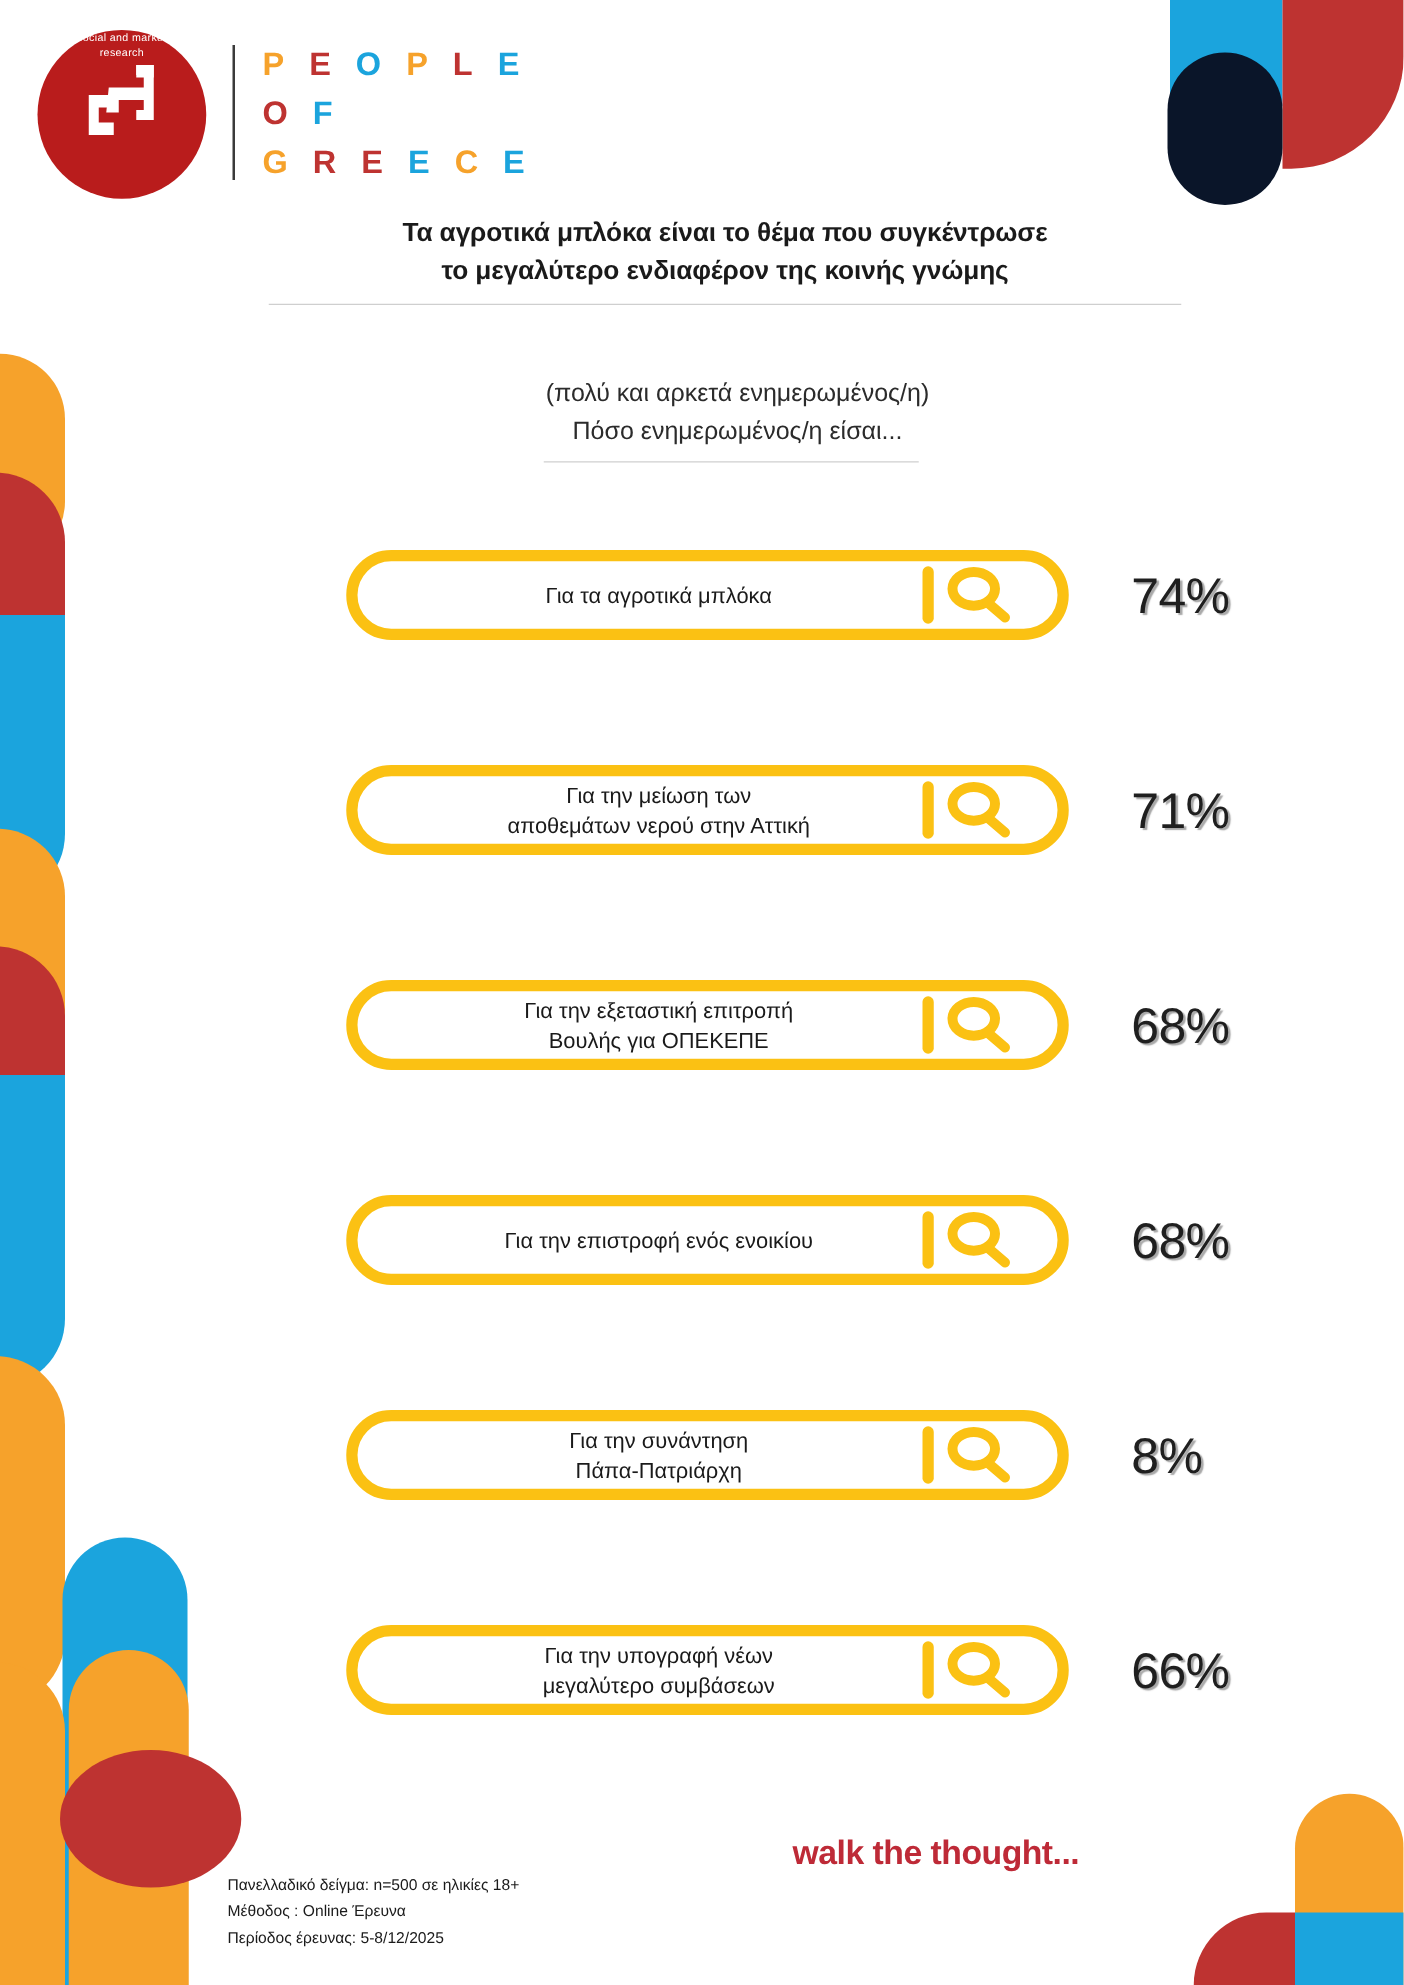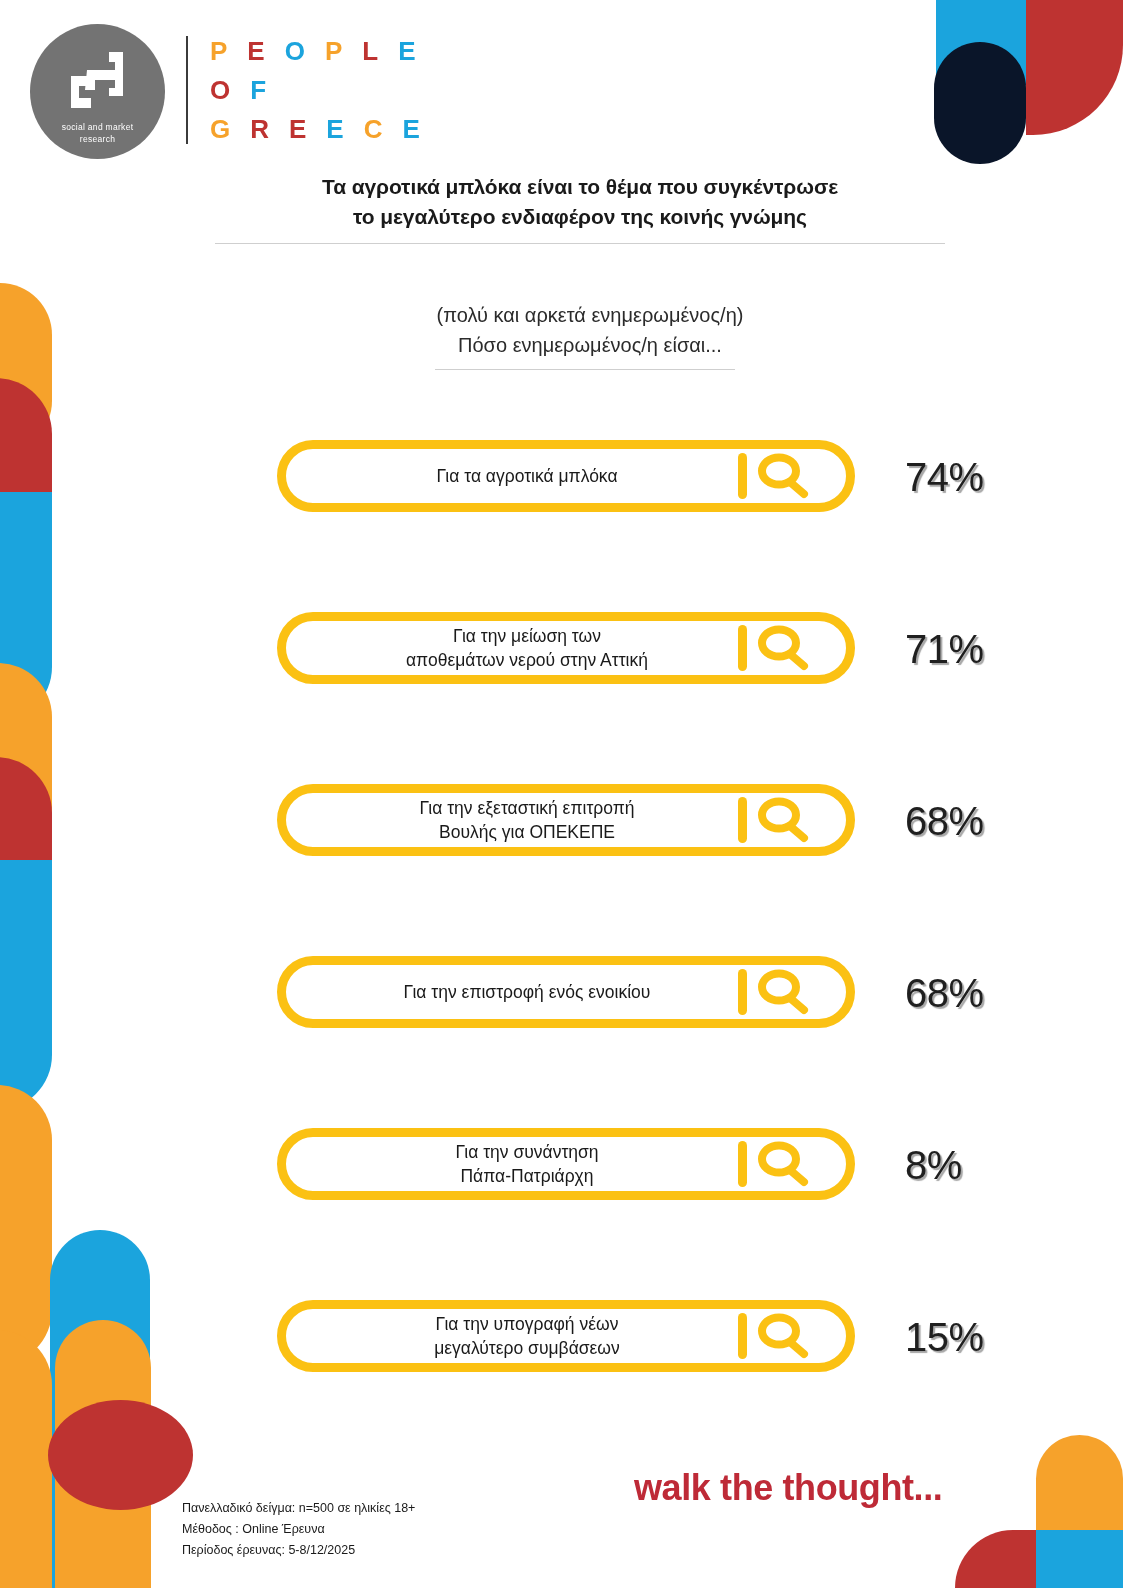--- a/index.html
+++ b/index.html
@@ -59,23 +59,23 @@
   .br-redc   { left: 955px; top: 1530px; width: 81px; height: 58px;
                background: #BE3331; border-radius: 60px 0 0 0; }
   .br-bluec  { left: 1036px; top: 1530px; width: 87px; height: 58px;
                background: #1BA4DD; border-radius: 0 0 0 0; }
 
   
   .header { position: absolute; left: 0; top: 0; width: 100%; height: 170px; }
   .logo-circle {
     position: absolute; left: 30px; top: 24px;
     width: 135px; height: 135px; border-radius: 50%;
-    background: #737373;
+    background: #b91c1c;
     display: flex; flex-direction: column;
-    align-items: center; justify-content: flex-end;
+    align-items: center; justify-content: flex-start;
     padding-bottom: 14px;
   }
   .logo-mark { position: absolute; left: 27px; top: 26px; width: 82px; height: 62px; }
   .logo-sub {
     color: #ffffff; font-size: 8.5px; line-height: 12px;
     text-align: center; letter-spacing: .3px; font-family: "Liberation Sans", sans-serif;
   }
   .logo-divider {
     position: absolute; left: 186px; top: 36px;
     width: 1.5px; height: 108px; background: #3b3b3b;
@@ -146,21 +146,21 @@
   }
 
   
   .footer-notes {
     position: absolute; left: 182px; top: 1498px;
     font-size: 12.5px; line-height: 21px; color: #1a1a1a;
     font-family: "Liberation Sans", sans-serif;
   }
   .tagline {
     position: absolute; left: 634px; top: 1467px;
-    font-size: 36px; color: #BE2A37; font-weight: 600;
+    font-size: 27px; color: #BE2A37; font-weight: 600;
     letter-spacing: -0.4px;
     font-family: "Liberation Sans", sans-serif;
   }
 </style>
 </head>
 <body>
 
 <div id="page">
 
   <div class="deco l-orange-1"></div>
@@ -330,21 +330,21 @@
           <div>μεγαλύτερο συμβάσεων</div>
         </div>
         <div class="pill-icon">
           <div class="icon-bar"></div>
           <svg width="62" height="50" viewBox="0 0 62 50">
             <ellipse cx="27" cy="20" rx="17" ry="13.5" fill="none" stroke="#FBC113" stroke-width="8"></ellipse>
             <line x1="38" y1="31" x2="52" y2="43" stroke="#FBC113" stroke-width="8" stroke-linecap="round"></line>
           </svg>
         </div>
       </div>
-      <div class="pct">15%</div>
+      <div class="pct">66%</div>
     </div>
 
   </div>
 
   <div class="footer-notes">
     <div>Πανελλαδικό δείγμα: n=500 σε ηλικίες 18+</div>
     <div>Μέθοδος : Online Έρευνα</div>
     <div>Περίοδος έρευνας: 5-8/12/2025</div>
   </div>
 

